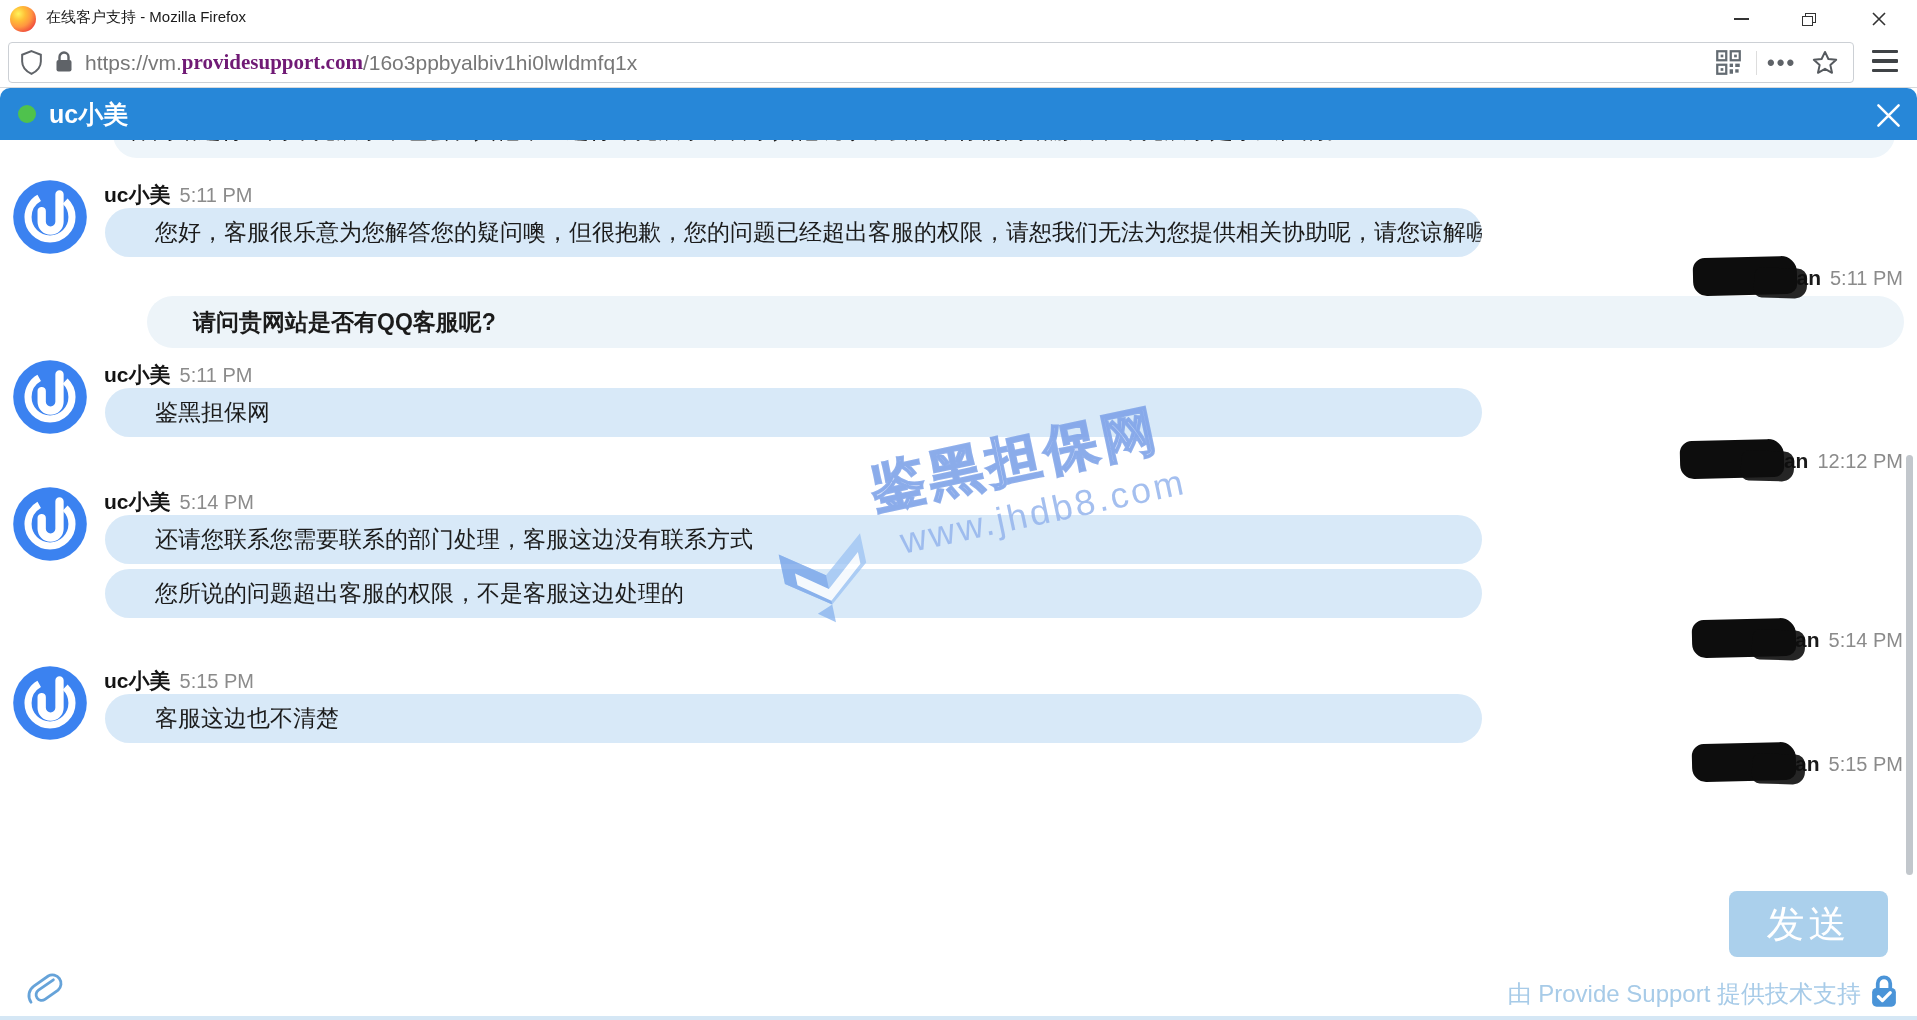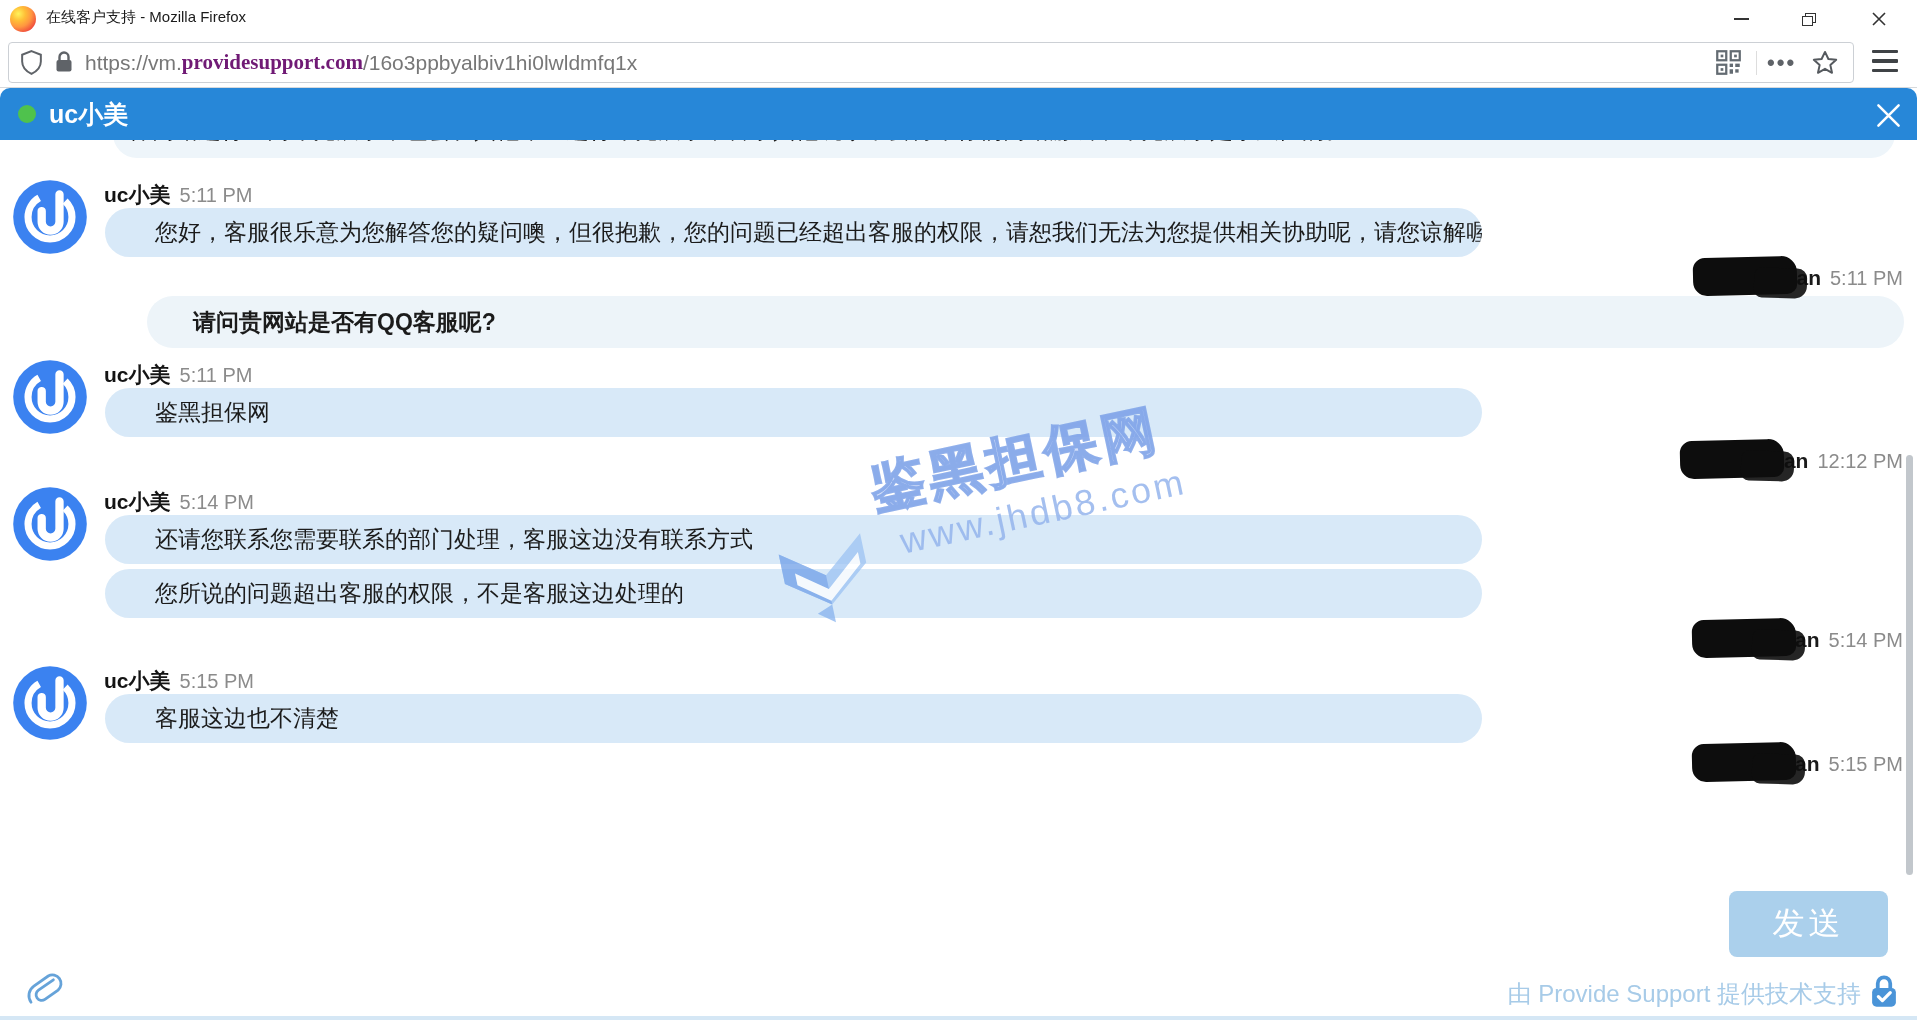--- a/index.html
+++ b/index.html
@@ -86,21 +86,21 @@
   .scroll-thumb { position:absolute; left:1906px; top:455px; width:7px; height:420px;
     background:#c2c7cc; border-radius:4px; z-index:7; }
 
   
   .composer { position:absolute; left:0; top:880px; width:1917px; height:140px; background:#fff; z-index:6; }
   .msg-input { position:absolute; left:10px; top:11px; width:1703px; height:66px; resize:none;
     border:1px solid #d8dfe6; border-radius:10px; padding:14px 22px; font-size:26px; color:#333;
     font-family:"Liberation Sans", sans-serif; outline:none; }
   .msg-input::placeholder { color:#c4ced8; }
   .send-btn { position:absolute; left:1729px; top:11px; width:159px; height:66px; background:#abd0ec;
-    border:none; border-radius:8px; color:#fff; font-size:32px; letter-spacing:4px; cursor:pointer;
+    border:none; border-radius:8px; color:#fff; font-size:38px; letter-spacing:4px; cursor:pointer;
     font-family:"Liberation Sans", sans-serif; }
   .attach { position:absolute; left:22px; top:86px; width:44px; height:44px; cursor:pointer; }
   .powered { position:absolute; right:56px; top:98px; font-size:24px; color:#a7cbe8;
     text-decoration:none; white-space:nowrap; }
   .foot-lock { position:absolute; right:18px; top:94px; width:30px; height:34px; }
   .bottom-edge { position:absolute; left:0; bottom:0; width:1917px; height:4px; background:#d5e7f5; }
 </style>
 </head>
 <body>
 

